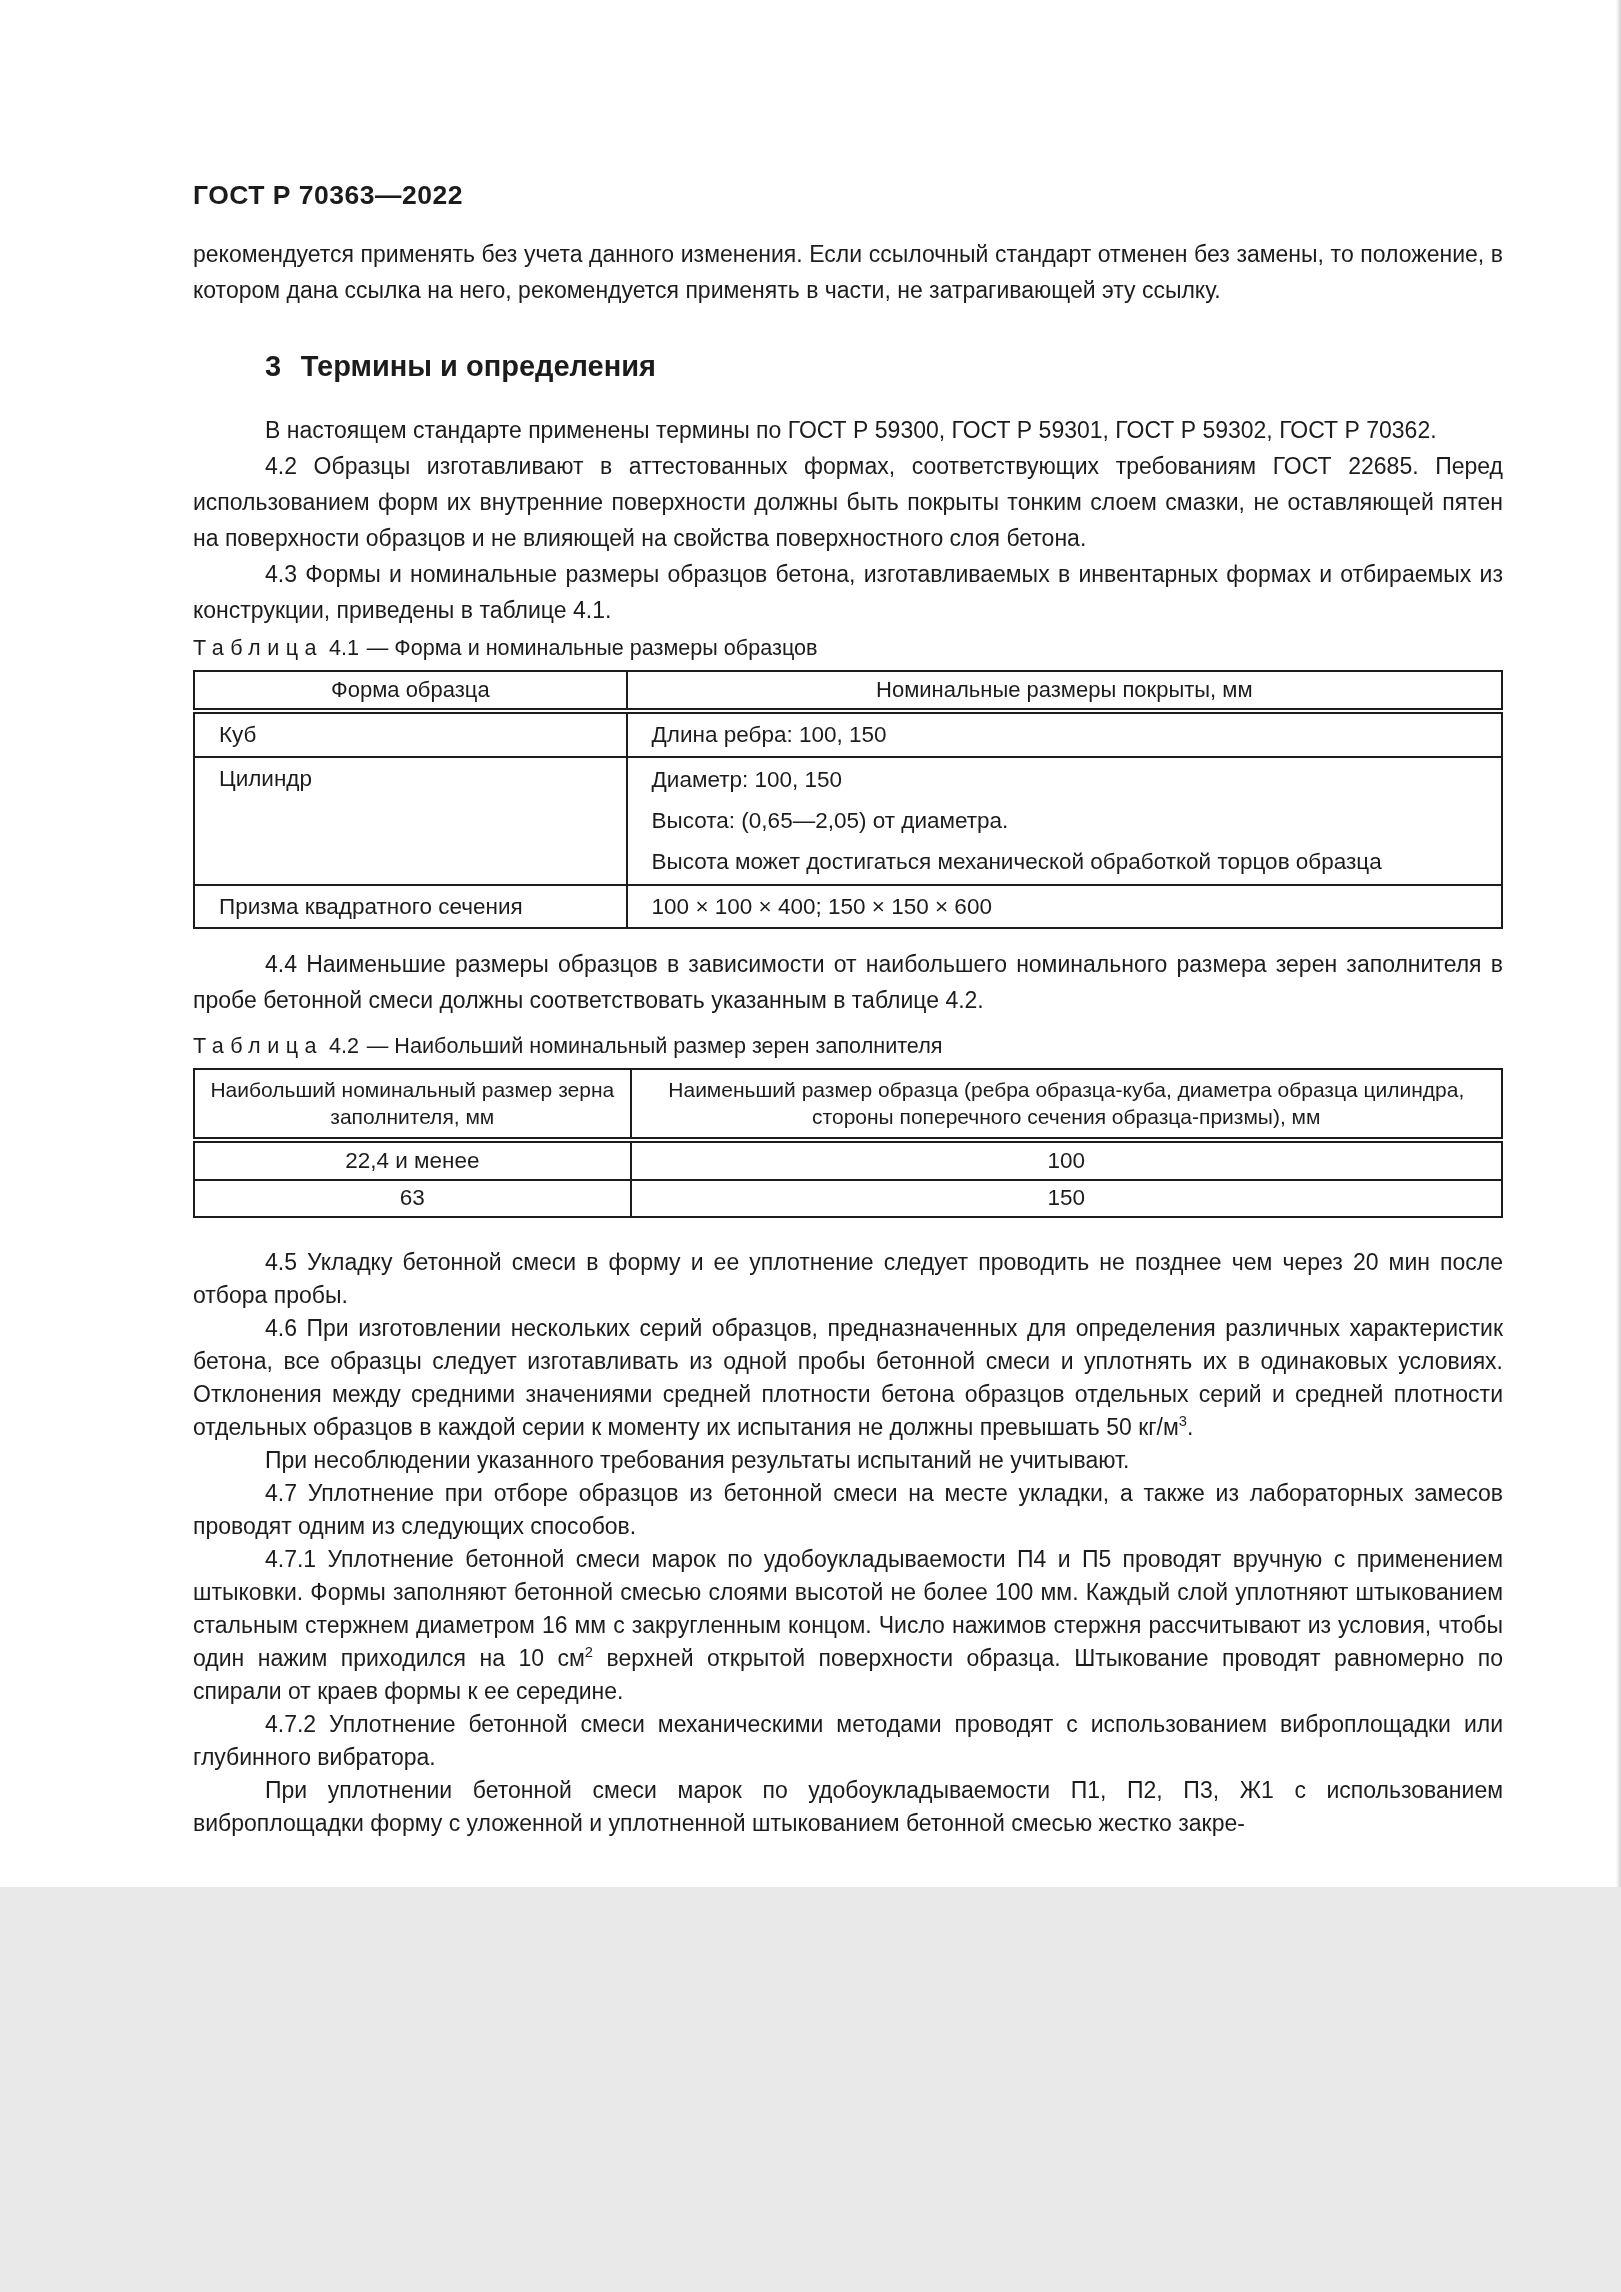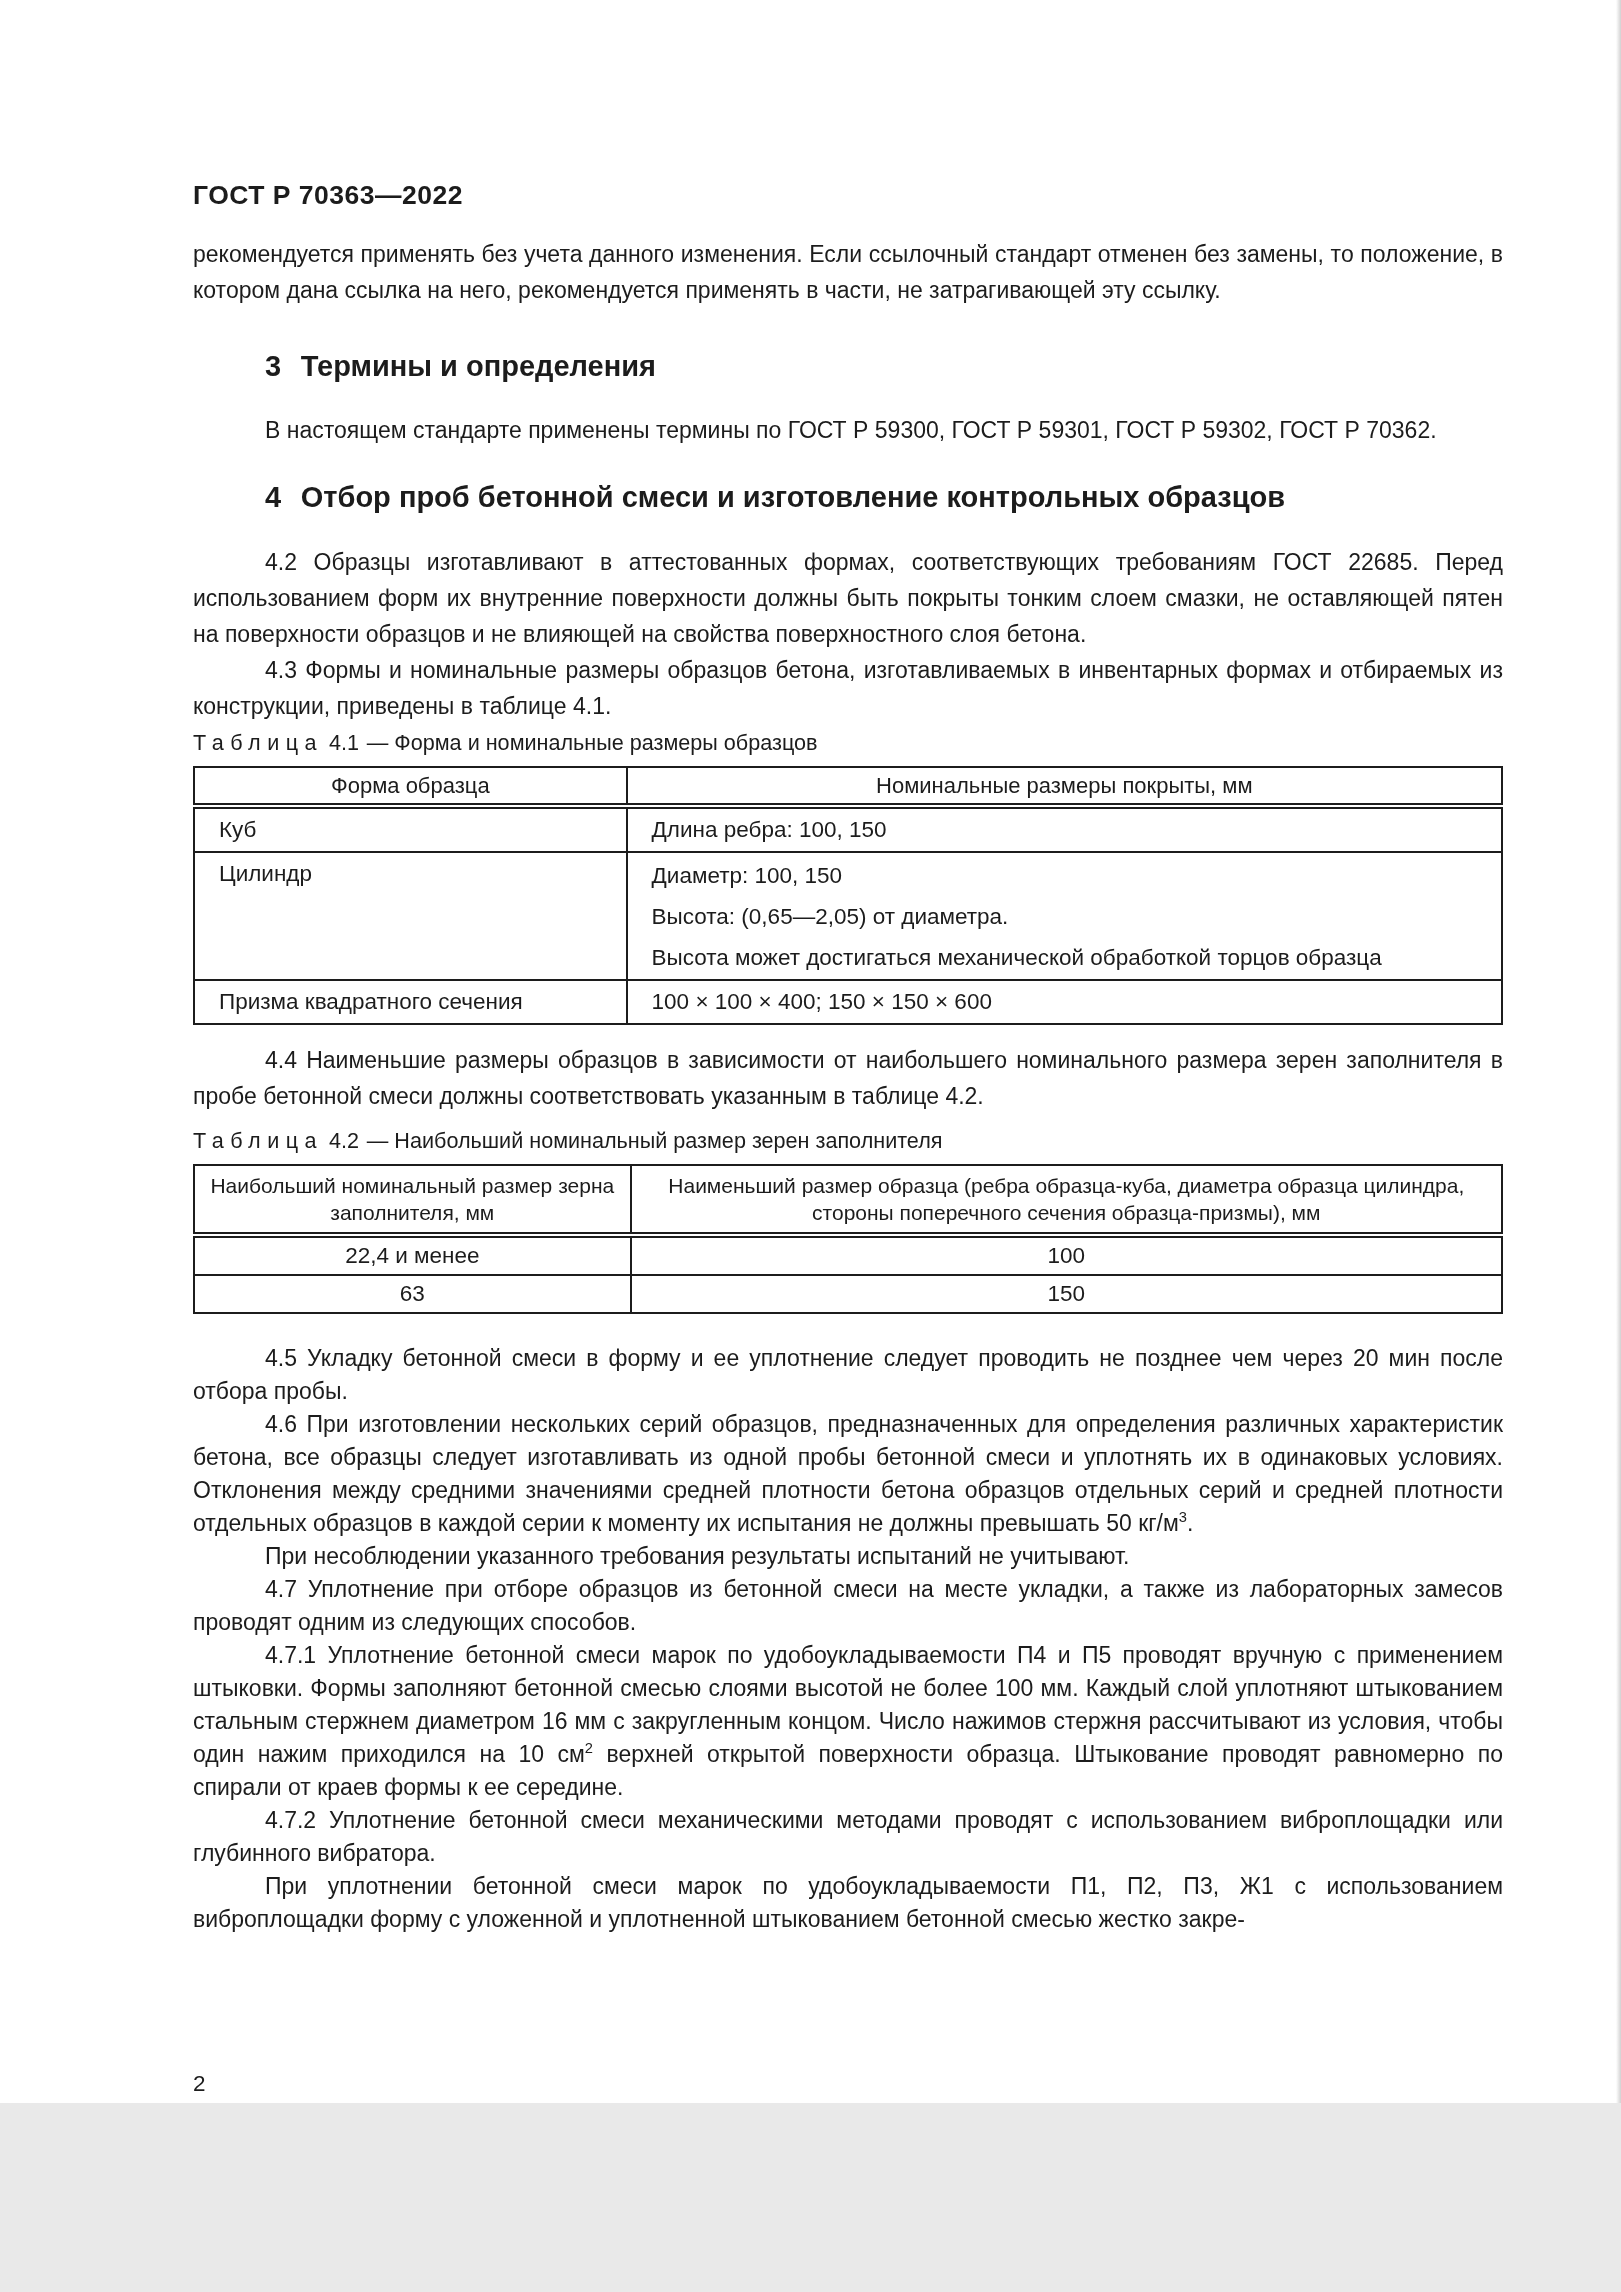--- a/index.html
+++ b/index.html
@@ -1,18 +1,18 @@
 <!DOCTYPE html>
 <html lang="ru"><head>
 <meta charset="utf-8">
 <style>
   html,body{margin:0;padding:0;background:#e9e9e9;}
   .page{
     position:relative;
-    width:1621px;height:2103px;
+    width:1621px;height:1887px;
     margin:0 auto;
     background:#ffffff;
     font-family:"Liberation Sans","DejaVu Sans",sans-serif;
     color:#1c1c1c;
     overflow:hidden;
   }
   .page::after{
     content:"";position:absolute;top:0;right:0;width:4.9px;height:100%;
     background:linear-gradient(to right,rgba(0,0,0,0),rgba(0,0,0,0.18));
   }
@@ -63,21 +63,20 @@
   <div class="content">
 
     <div class="running-header">ГОСТ Р 70363—2022</div>
 
     <p class="p-intro no-indent">рекомендуется применять без учета данного изменения. Если ссылочный стандарт отменен без замены, то поло­жение, в котором дана ссылка на него, рекомендуется применять в части, не затрагивающей эту ссылку.</p>
 
     <h2 id="h3"><span class="h-num">3</span><span>Термины и определения</span></h2>
 
     <p>В настоящем стандарте применены термины по ГОСТ&nbsp;Р&nbsp;59300, ГОСТ&nbsp;Р&nbsp;59301, ГОСТ&nbsp;Р&nbsp;59302, ГОСТ&nbsp;Р&nbsp;70362.</p>
 
-    <h2 id="h4"><span class="h-num">4</span><span>Отбор проб бетонной смеси и изготовление контрольных образцов</span></h2>
 
     <p>4.2 Образцы изготавливают в аттестованных формах, соответствующих требованиям ГОСТ&nbsp;22685. Перед использованием форм их внутренние поверхности должны быть покрыты тонким слоем смазки, не оставляющей пятен на поверхности образцов и не влияющей на свойства поверхностного слоя бе­тона.</p>
     <p>4.3 Формы и номинальные размеры образцов бетона, изготавливаемых в инвентарных формах и отбираемых из конструкции, приведены в таблице 4.1.</p>
 
     <div class="caption caption41"><span class="cap-word">Таблица</span><span class="cap-num">4.1</span><span>— Форма и номинальные размеры образцов</span></div>
 
     <table class="t41">
       <thead>
         <tr>
           <th class="col-shape">Форма образца</th>

